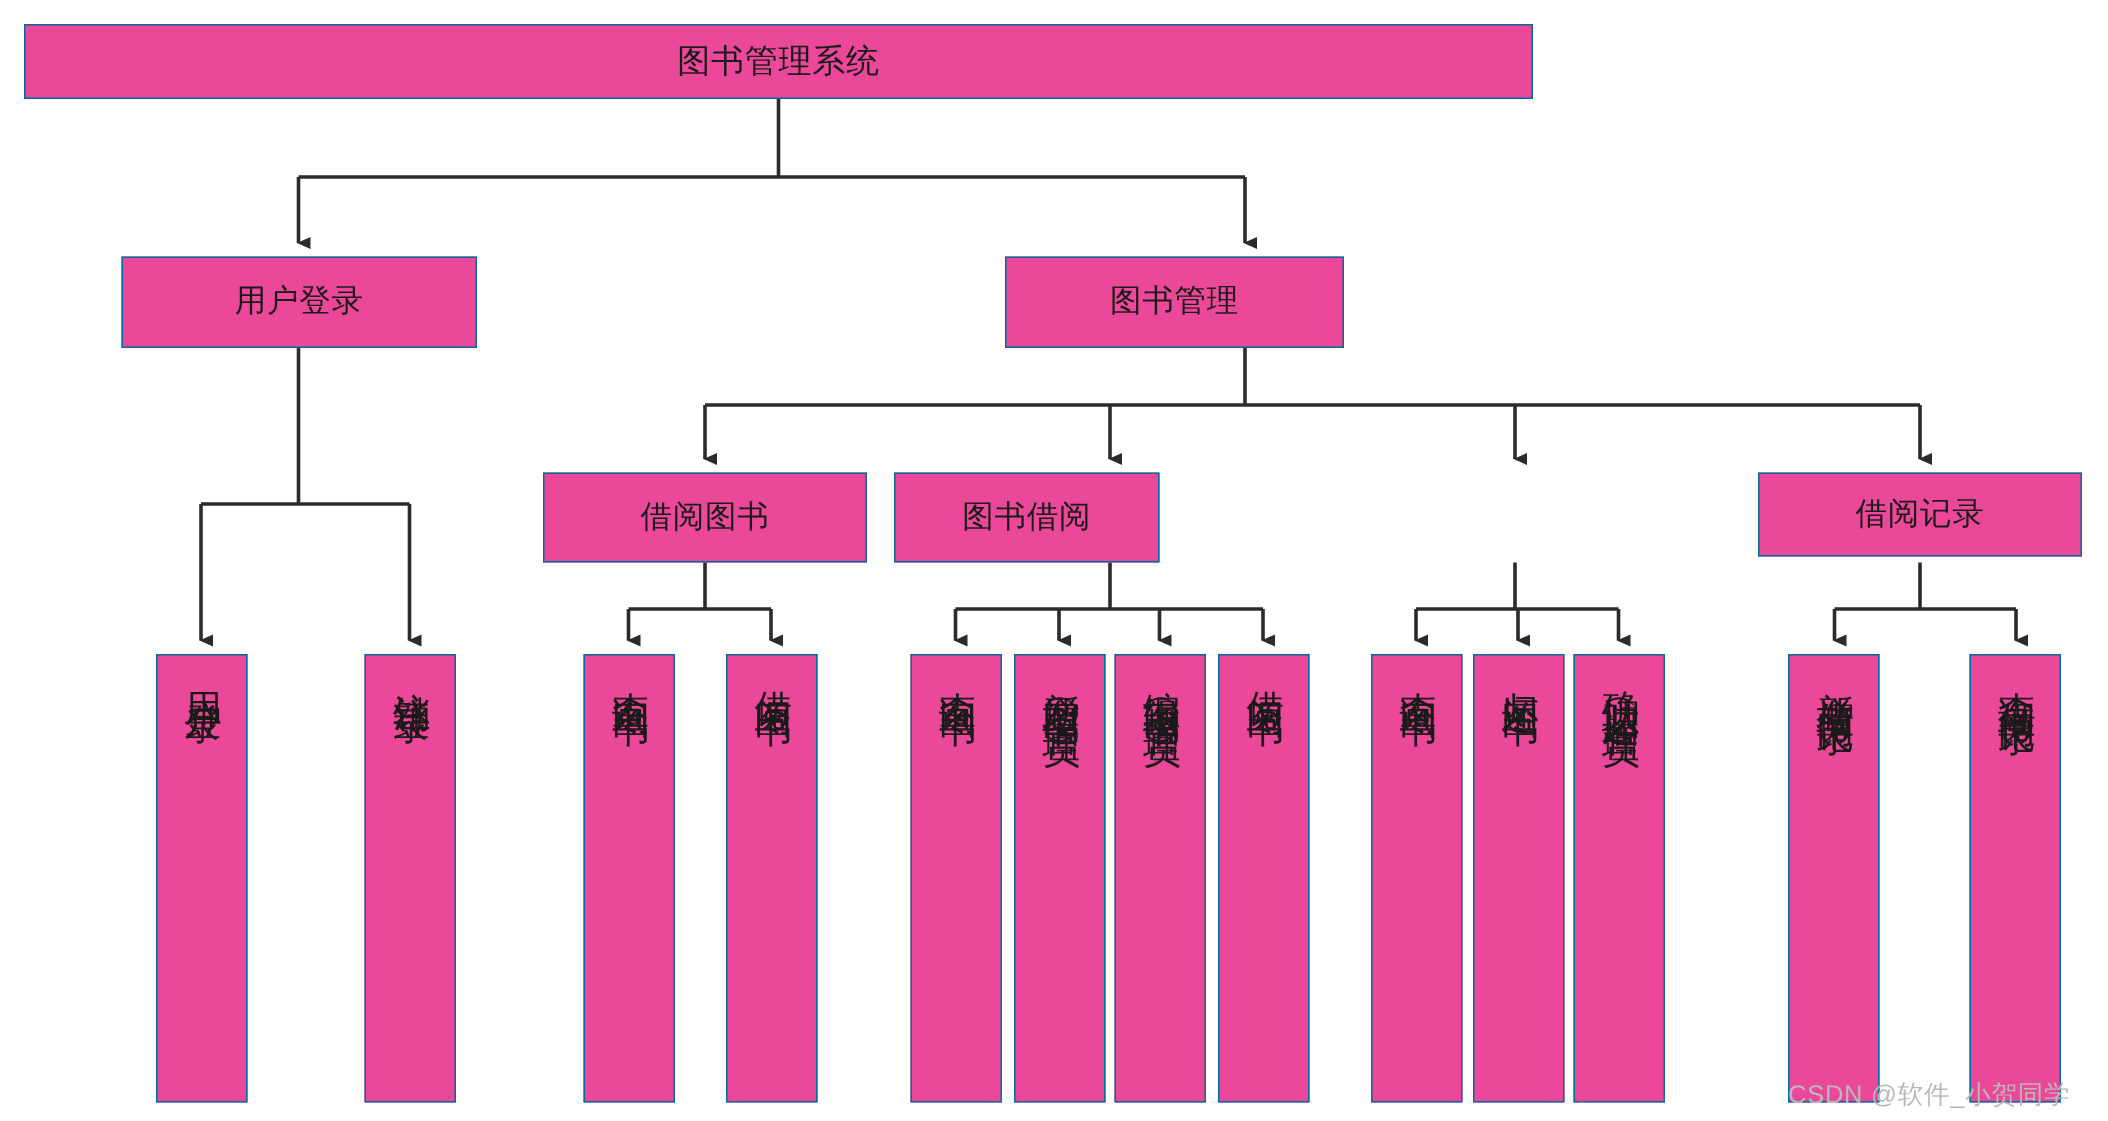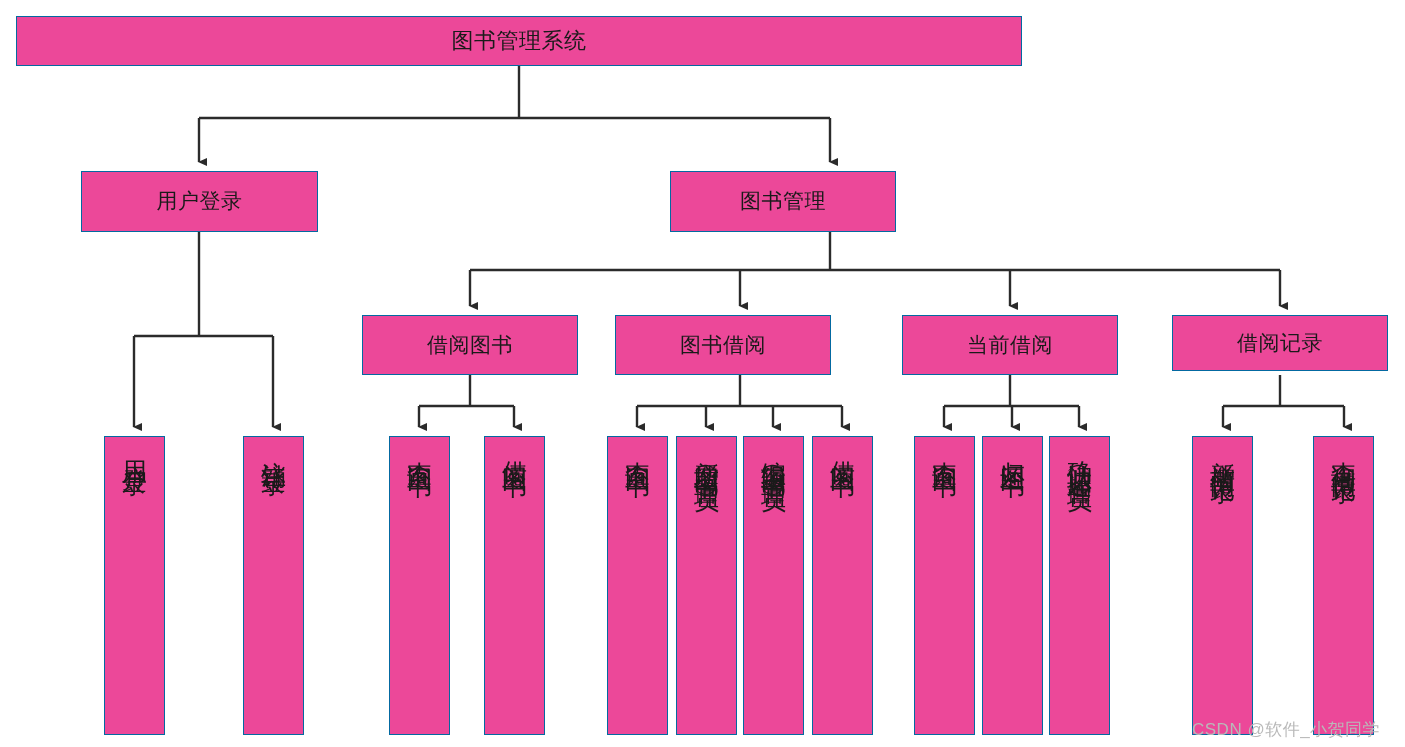--- a/index.html
+++ b/index.html
@@ -131,25 +131,22 @@
   <div class="node horiz" style="left:81px; top:171px; width:237px; height:61px;">
     <span class="label">用户登录</span>
   </div>
   <div class="node horiz" style="left:670px; top:171px; width:226px; height:61px;">
     <span class="label">图书管理</span>
   </div>
 
   <div class="node horiz" style="left:362px; top:315px; width:216px; height:60px;">
     <span class="label">借阅图书</span>
   </div>
-  <div class="node horiz" style="left:615px; top:315px; width:216px; height:60px;">
+  <div class="node horiz" style="left:596px; top:315px; width:177px; height:60px;">
     <span class="label">图书借阅</span>
-  </div>
-  <div class="node horiz" style="left:902px; top:315px; width:216px; height:60px;">
-    <span class="label">当前借阅</span>
   </div>
   <div class="node horiz" style="left:1172px; top:315px; width:216px; height:56px;">
     <span class="label">借阅记录</span>
   </div>
 
   <div class="node vert" style="left:104px; top:436px; width:61px; height:299px;">
     <span class="label">用户登录</span>
   </div>
   <div class="node vert" style="left:243px; top:436px; width:61px; height:299px;">
     <span class="label">注销登录</span>

